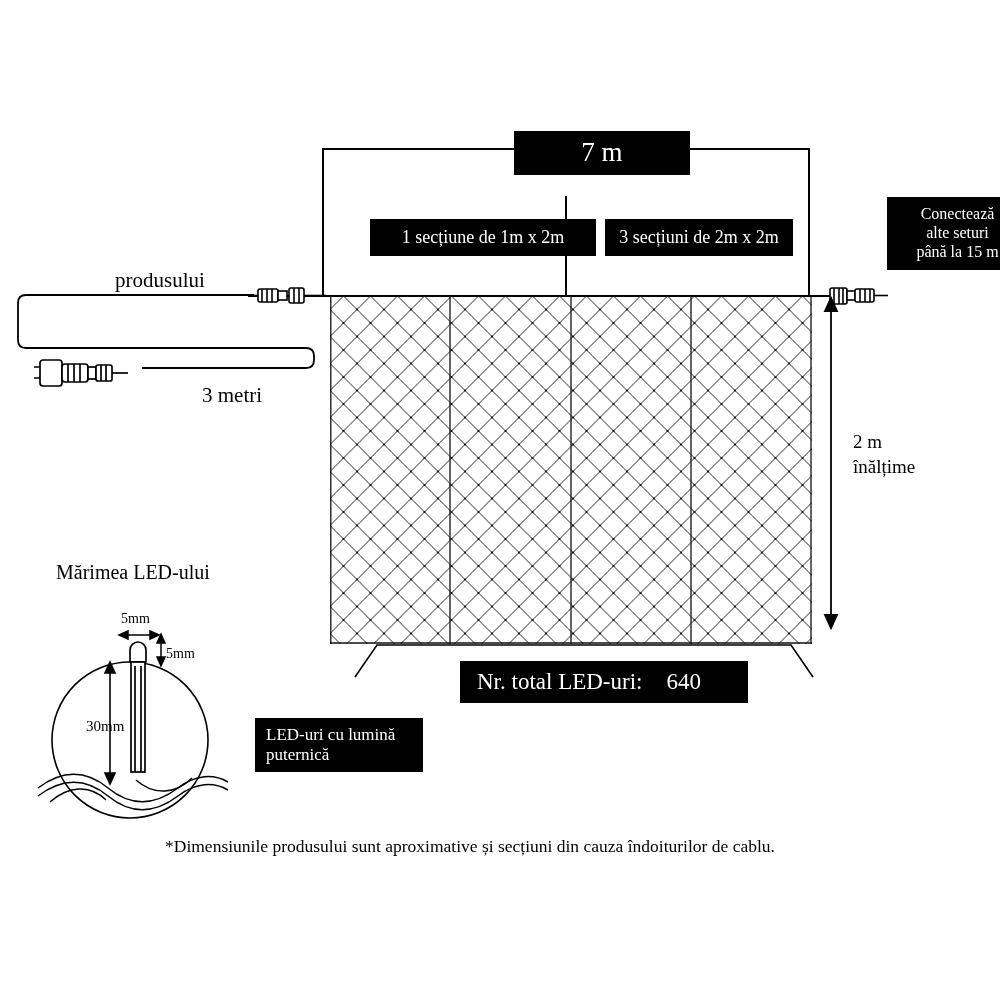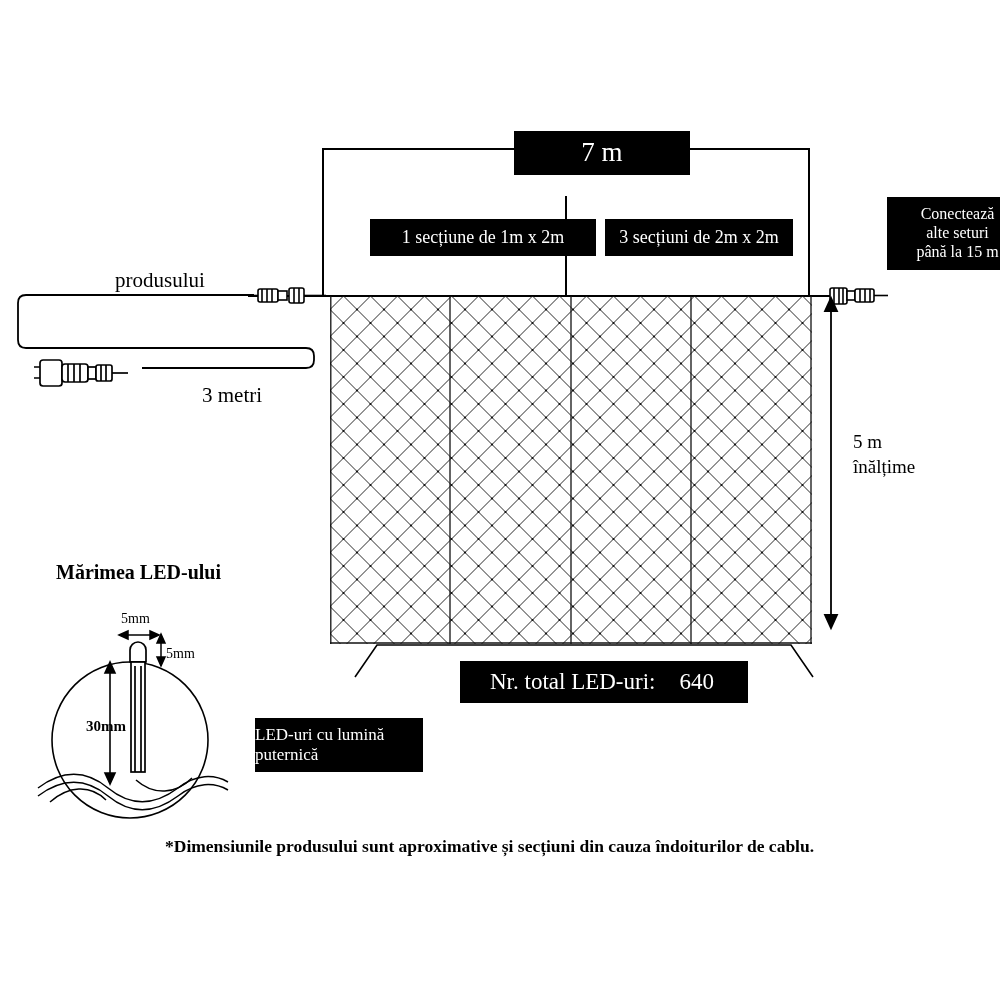--- a/index.html
+++ b/index.html
@@ -33,21 +33,21 @@
     margin-left: 36px;
   }
 
   
   .txt {
     position: absolute;
     font-family: "Liberation Serif", serif;
     color: #000000;
     white-space: pre-line;
   }
-  .bold { font-weight: bold; }
+  .bold { font-weight: normal; }
 
   
   .hline { position: absolute; background: #000000; height: 1.6px; }
   .vline { position: absolute; background: #000000; width: 1.6px; }
 
   svg { display: block; overflow: visible; }
   .netsvg { position: absolute; }
 </style>
 </head>
 <body>
@@ -161,27 +161,27 @@
     <line x1="0" y1="347" x2="482" y2="347" stroke="#111" stroke-width="1.4"></line>
   </svg>
 
   <svg class="abs" style="left:820px; top:298px;" width="22" height="330" viewBox="0 0 22 330">
     <g stroke="#000" stroke-width="1.8" fill="#000">
       <line x1="11" y1="6" x2="11" y2="324"></line>
       <polygon points="11,0 5,13 17,13"></polygon>
       <polygon points="11,330 5,317 17,317"></polygon>
     </g>
   </svg>
-  <div class="txt" style="left:853px; top:430px; font-size:19px; line-height:1.3;">5 m
+  <div class="txt" style="left:853px; top:430px; font-size:19px; line-height:1.3;">2 m
 înălțime</div>
 
   <svg class="abs" style="left:355px; top:643px;" width="458" height="36" viewBox="0 0 458 36">
     <path d="M0 34 L22 2 L436 2 L458 34" fill="none" stroke="#000" stroke-width="1.6"></path>
   </svg>
-  <div class="badge" style="left:424px; top:661px; width:288px; height:42px; font-size:23px; justify-content:flex-start; padding-left:30px; box-sizing:border-box;">
+  <div class="badge" style="left:424px; top:661px; width:288px; height:42px; font-size:23px; justify-content:flex-start; padding-left:17px; box-sizing:border-box;">
     <span>Nr. total LED-uri:</span>
     <span style="margin-left:24px;">640</span>
   </div>
 
   <div class="txt bold" style="left:56px; top:561px; font-size:20px;">Mărimea LED-ului</div>
 
   <svg class="abs" style="left:30px; top:660px;" width="200" height="160" viewBox="0 0 200 160">
     <circle cx="100" cy="80" r="78" fill="none" stroke="#000" stroke-width="1.6"></circle>
   </svg>
 
@@ -224,18 +224,18 @@
 
   <svg class="abs" style="left:104px; top:662px;" width="12" height="122" viewBox="0 0 12 122">
     <g stroke="#000" stroke-width="1.6" fill="#000">
       <line x1="6" y1="6" x2="6" y2="116"></line>
       <polygon points="6,0 1,11 11,11"></polygon>
       <polygon points="6,122 1,111 11,111"></polygon>
     </g>
   </svg>
   <div class="txt bold" style="left:66px; top:718px; font-size:15px;margin-left:20px;">30mm</div>
 
-  <div class="badge" style="left:219px; top:718px; width:168px; height:54px; font-size:17px; justify-content:flex-start; text-align:left; box-sizing:border-box;">LED-uri cu lumină
+  <div class="badge" style="left:219px; top:718px; width:168px; height:54px; font-size:17px; justify-content:flex-start; text-align:left; padding-left:11px; box-sizing:border-box;">LED-uri cu lumină
 puternică</div>
 
   <div class="txt bold" style="left:165px; top:836px; font-size:17.5px;">*Dimensiunile produsului sunt aproximative și secțiuni din cauza îndoiturilor de cablu.</div>
 
 </div>
 
 </body></html>

